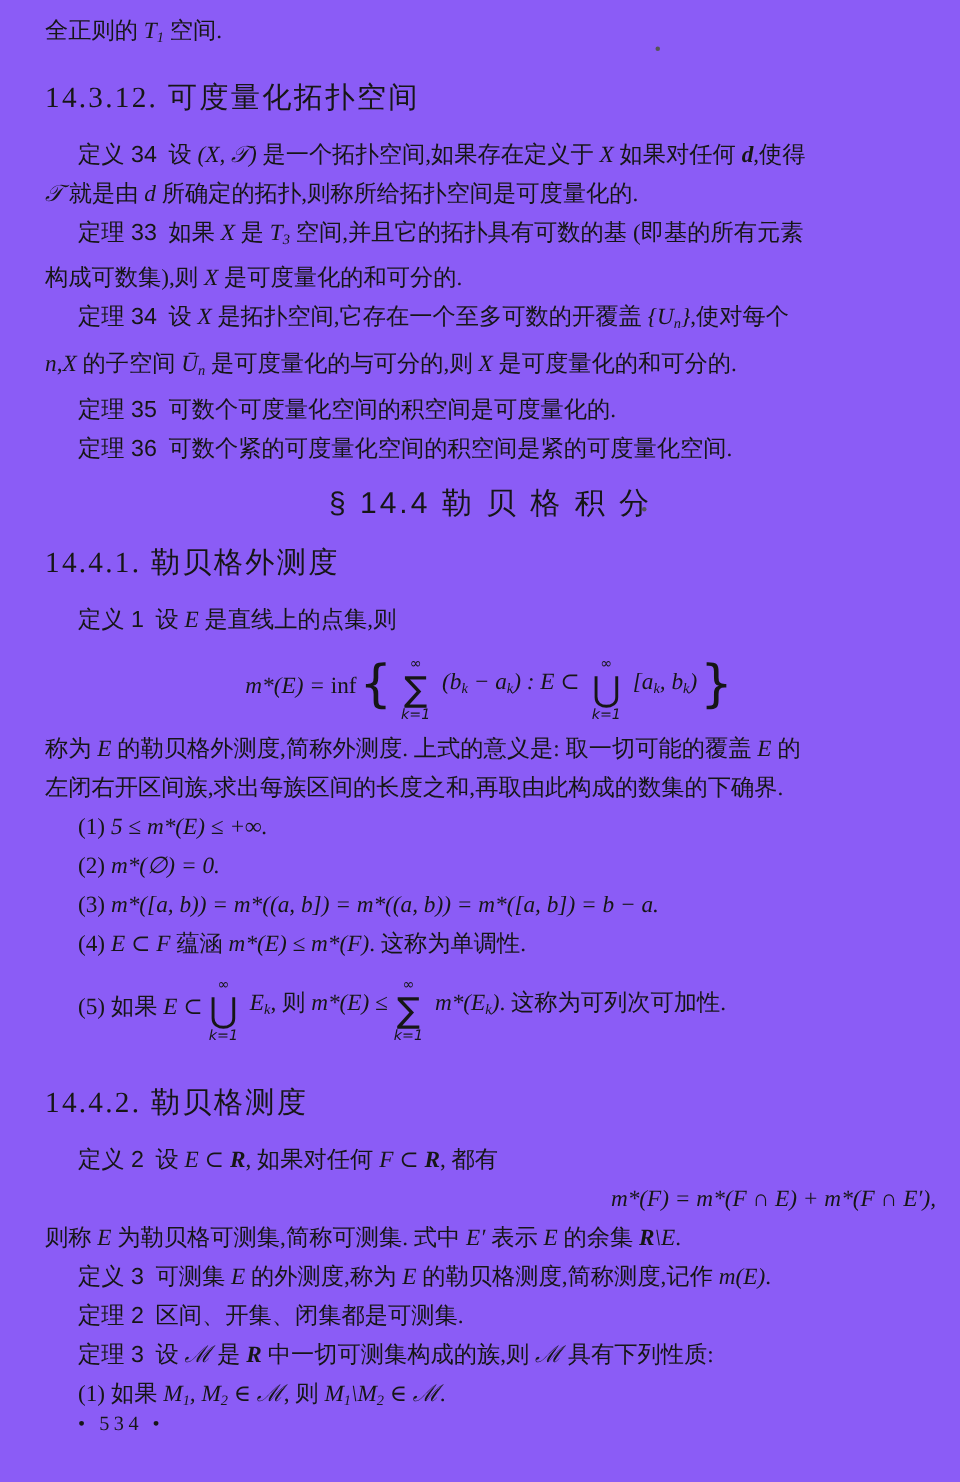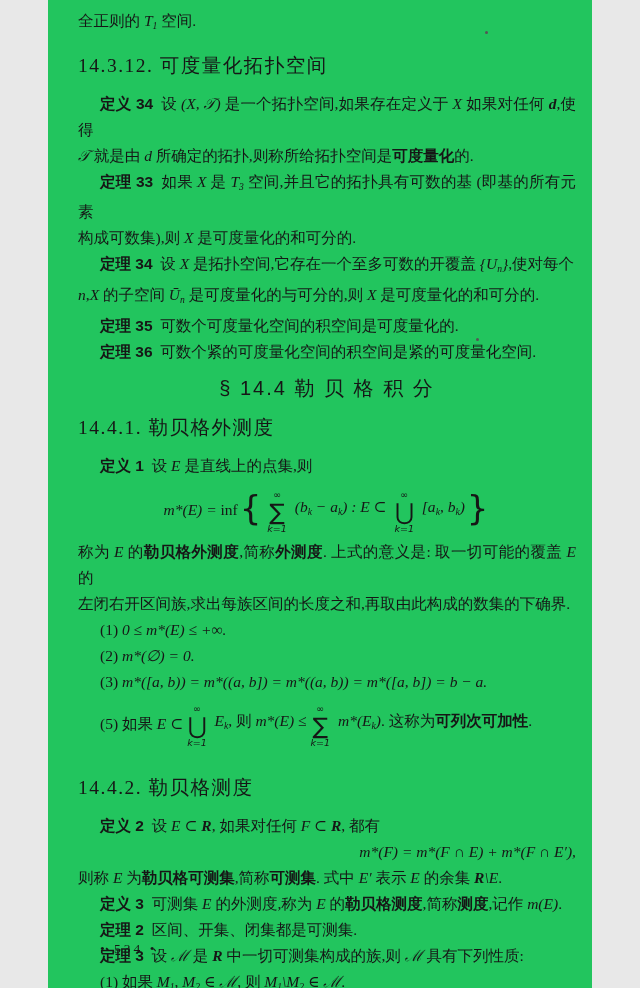--- a/index.html
+++ b/index.html
@@ -1,33 +1,33 @@
 <!DOCTYPE html>
 <html><head>
 <meta charset="utf-8">
 <style>
   html,body{margin:0;padding:0;background:#e8e8e8;}
   .page{
     position:relative;
-    width:544px;height:988px;
+    width:640px;height:988px;
     margin:0 auto;
-    background:#22c55e;
+    background:#8b5cf6;
     color:#161616;
     font-family:"Liberation Serif","DejaVu Serif",serif;
     font-size:15.5px;
     line-height:26px;
     box-sizing:border-box;
     padding:8px 16px 0 30px;
     overflow:hidden;
   }
   .line{margin:0;text-align:justify;}
   .line span{white-space:pre-wrap;}
   .ind{text-indent:22px;}
   .center{text-align:right;text-indent:0;}
-  .b{font-family:"Liberation Sans","DejaVu Sans",sans-serif;font-weight:700;font-style:normal;}
+  .b{font-family:"Liberation Sans","DejaVu Sans",sans-serif;font-weight:400;font-style:normal;}
   .i{font-style:italic;}
   .bi{font-style:italic;font-weight:700;}
   .sub,.isub{font-style:italic;font-size:62%;vertical-align:-0.28em;letter-spacing:0;}
   .h-sub{font-size:19.5px;font-weight:400;margin:14px 0 12px;letter-spacing:1.5px;}
   .h-main{font-size:20px;font-weight:400;text-align:center;margin:10px 0 14px;
           font-family:"Liberation Sans","DejaVu Sans",sans-serif;letter-spacing:2px;}
   .h-sub2{margin-top:28px;}
   .mt8{margin-top:8px;}
   .formula-row{display:flex;justify-content:center;align-items:center;margin:4px 0 2px;min-height:54px;}
   .formula-row span{white-space:pre;}
@@ -85,23 +85,24 @@
       <span class="op">⋃</span>
       <span class="lim bot">k=1</span>
     </span>
     <span class="mi"><span class="i"> [a</span><span class="isub">k</span><span class="i">, b</span><span class="isub">k</span><span class="i">)</span></span>
     <span class="big">}</span>
   </div>
 
   <p class="line"><span>称为 </span><span class="i">E</span><span> 的</span><span class="b">勒贝格外测度</span><span>,简称</span><span class="b">外测度</span><span>. 上式的意义是: 取一切可能的覆盖 </span><span class="i">E</span><span> 的</span></p>
   <p class="line"><span>左闭右开区间族,求出每族区间的长度之和,再取由此构成的数集的下确界.</span></p>
 
-  <p class="line ind"><span>(1) </span><span class="i">0 ≤ m*(E) ≤ +∞.</span></p>
+  <p class="line ind"><span>(1) </span><span class="i">5 ≤ m*(E) ≤ +∞.</span></p>
   <p class="line ind"><span>(2) </span><span class="i">m*(∅) = 0.</span></p>
   <p class="line ind"><span>(3) </span><span class="i">m*([a, b)) = m*((a, b]) = m*((a, b)) = m*([a, b]) = b − a.</span></p>
+  <p class="line ind"><span>(4) </span><span class="i">E ⊂ F</span><span> 蕴涵 </span><span class="i">m*(E) ≤ m*(F)</span><span>. 这称为</span><span class="b">单调性</span><span>.</span></p>
 
   <div class="it5-row">
     <span><span>(5) 如果 </span><span class="i">E ⊂</span></span>
     <span class="stack">
       <span class="lim">∞</span>
       <span class="op">⋃</span>
       <span class="lim bot">k=1</span>
     </span>
     <span><span class="i"> E</span><span class="isub">k</span><span>, 则 </span><span class="i">m*(E) ≤</span></span>
     <span class="stack">

